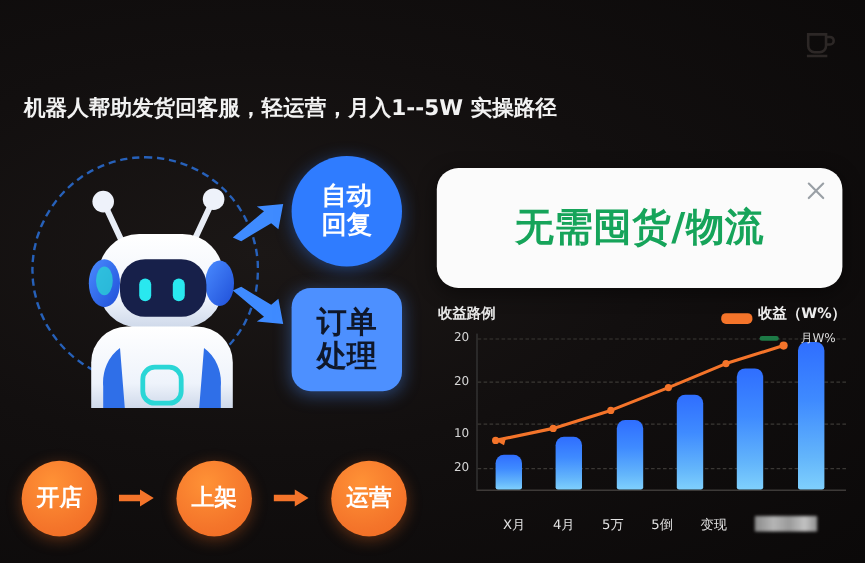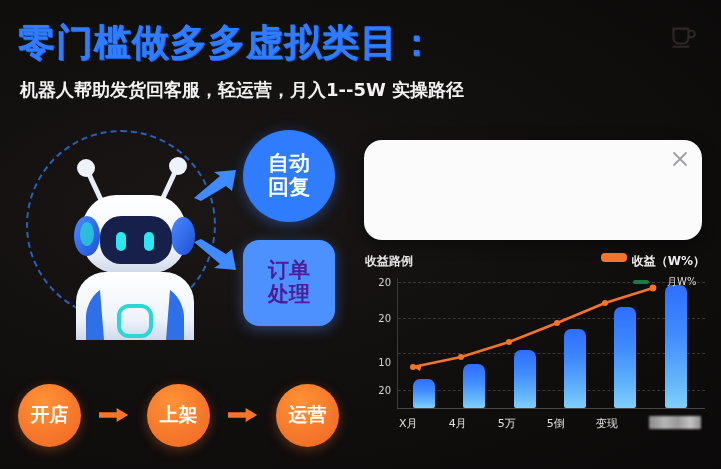--- a/index.html
+++ b/index.html
@@ -57,21 +57,21 @@
     display: flex; flex-direction: column; align-items: center; justify-content: center;
     color: #fff; font-size: 21px; font-weight: 800; line-height: 1.12;
     font-family: "DejaVu Sans", sans-serif;
     box-shadow: 0 3px 14px rgba(47,124,255,.42);
   }
   .bubble-rect {
     position: absolute; left: 243px; top: 120px;
     width: 92px; height: 86px; border-radius: 16px;
     background: #4d90ff;
     display: flex; flex-direction: column; align-items: center; justify-content: center;
-    color: #4c1d95; font-size: 21px; font-weight: 800; line-height: 1.12;
+    color: #0f172a; font-size: 25px; font-weight: 800; line-height: 1.12;
     font-family: "DejaVu Sans", sans-serif;
     box-shadow: 0 3px 14px rgba(77,144,255,.42);
   }
 
   
   .steps {
     position: absolute; left: 18px; top: 255px;
     width: 330px; height: 80px;
     display: flex; align-items: center; gap: 12px;
   }
@@ -107,21 +107,21 @@
     width: 20px; height: 20px; cursor: pointer;
   }
 
   
   .chart-wrap { position: absolute; left: 0; top: 118px; width: 352px; height: 212px; }
   .chart-head {
     position: absolute; left: 8px; top: 0; width: 340px; height: 22px;
     display: flex; align-items: center; justify-content: space-between;
   }
   .chart-title { font-size: 12px; color: #e6e6e6; font-weight: 700; font-family: "DejaVu Sans", sans-serif; }
-  .legend { display: flex; align-items: flex-start; gap: 5px; }
+  .legend { display: flex; align-items: flex-end; gap: 5px; }
   .legend-swatch { width: 26px; height: 9px; border-radius: 4px; background: #f4742a; }
   .legend-label { font-size: 12px; color: #ededed; font-weight: 700; font-family: "DejaVu Sans", sans-serif; }
 
   .plot { position: absolute; left: 8px; top: 28px; width: 340px; height: 152px; }
   .y-axis { position: absolute; left: 0; top: 0; width: 30px; height: 130px; }
   .y-tick {
     position: absolute; right: 4px; transform: translateY(-50%);
     font-size: 10px; color: #d6d6d6; font-family: "DejaVu Sans", sans-serif;
   }
   .grid-area { position: absolute; left: 32px; top: 0; right: 0; height: 130px; border-left: 1px solid #3a3a3a; }
@@ -146,36 +146,35 @@
     font-family: "DejaVu Sans", sans-serif;
     white-space: nowrap;
   }
   .trend-label {
     position: absolute; left: 268px; top: -3px;
     display: flex; align-items: center; gap: 18px;
   }
   .trend-dash { width: 16px; height: 4px; background: #1d7a46; border-radius: 2px; }
   .trend-text { font-size: 10px; color: #dcdcdc; font-family: "DejaVu Sans", sans-serif; }
 
-  .x-axis { position: absolute; left: 34px; top: 138px; right: 4px; height: 20px; display: flex; justify-content: space-between; gap: 23px; }
+  .x-axis { position: absolute; left: 34px; top: 152px; right: 4px; height: 20px; display: flex; justify-content: center; gap: 23px; }
   .x-tick { font-size: 11px; color: #e2e2e2; font-family: "DejaVu Sans", sans-serif; white-space: nowrap; }
   .x-tick.blurred {
     color: transparent;
     background: linear-gradient(90deg,#8a8a8a,#b5b5b5 30%,#9a9a9a 55%,#c2c2c2 80%,#8f8f8f);
     border-radius: 1px; width: 52px; height: 13px;
     filter: blur(1.2px);
   }
 </style>
 </head>
 <body>
 
 <div id="page">
 
   <div class="header">
-    <div class="title">零门槛做多多虚拟类目：</div>
     <div class="subtitle">机器人帮助发货回客服，轻运营，月入1--5W  实操路径</div>
     <svg class="watermark-icon" viewBox="0 0 32 32">
       <path d="M8 10h14v9a5 5 0 0 1-5 5h-4a5 5 0 0 1-5-5z" fill="none" stroke="#9b8d85" stroke-width="2"></path>
       <path d="M22 12h3a3 3 0 0 1 0 6h-3" fill="none" stroke="#9b8d85" stroke-width="2"></path>
       <path d="M7 27h16" stroke="#9b8d85" stroke-width="2" fill="none"></path>
     </svg>
   </div>
 
   <div class="left-panel">
     <div class="dashed-ring"></div>
@@ -241,20 +240,21 @@
           <path d="M0 6h20V1l13 8-13 8v-5H0z" fill="#f4742a"></path>
         </svg>
       </div>
       <div class="step-circle">运营</div>
     </div>
   </div>
 
   <div class="right-panel">
 
     <div class="promo-card">
+      <div class="promo-text">无需囤货/物流</div>
       <svg class="promo-close" viewBox="0 0 20 20">
         <path d="M4 4 L16 16 M16 4 L4 16" stroke="#9aa0a6" stroke-width="1.8" stroke-linecap="round"></path>
       </svg>
     </div>
 
     <div class="chart-wrap">
       <div class="chart-head">
         <div class="chart-title">收益路例</div>
         <div class="legend">
           <span class="legend-swatch"></span>

